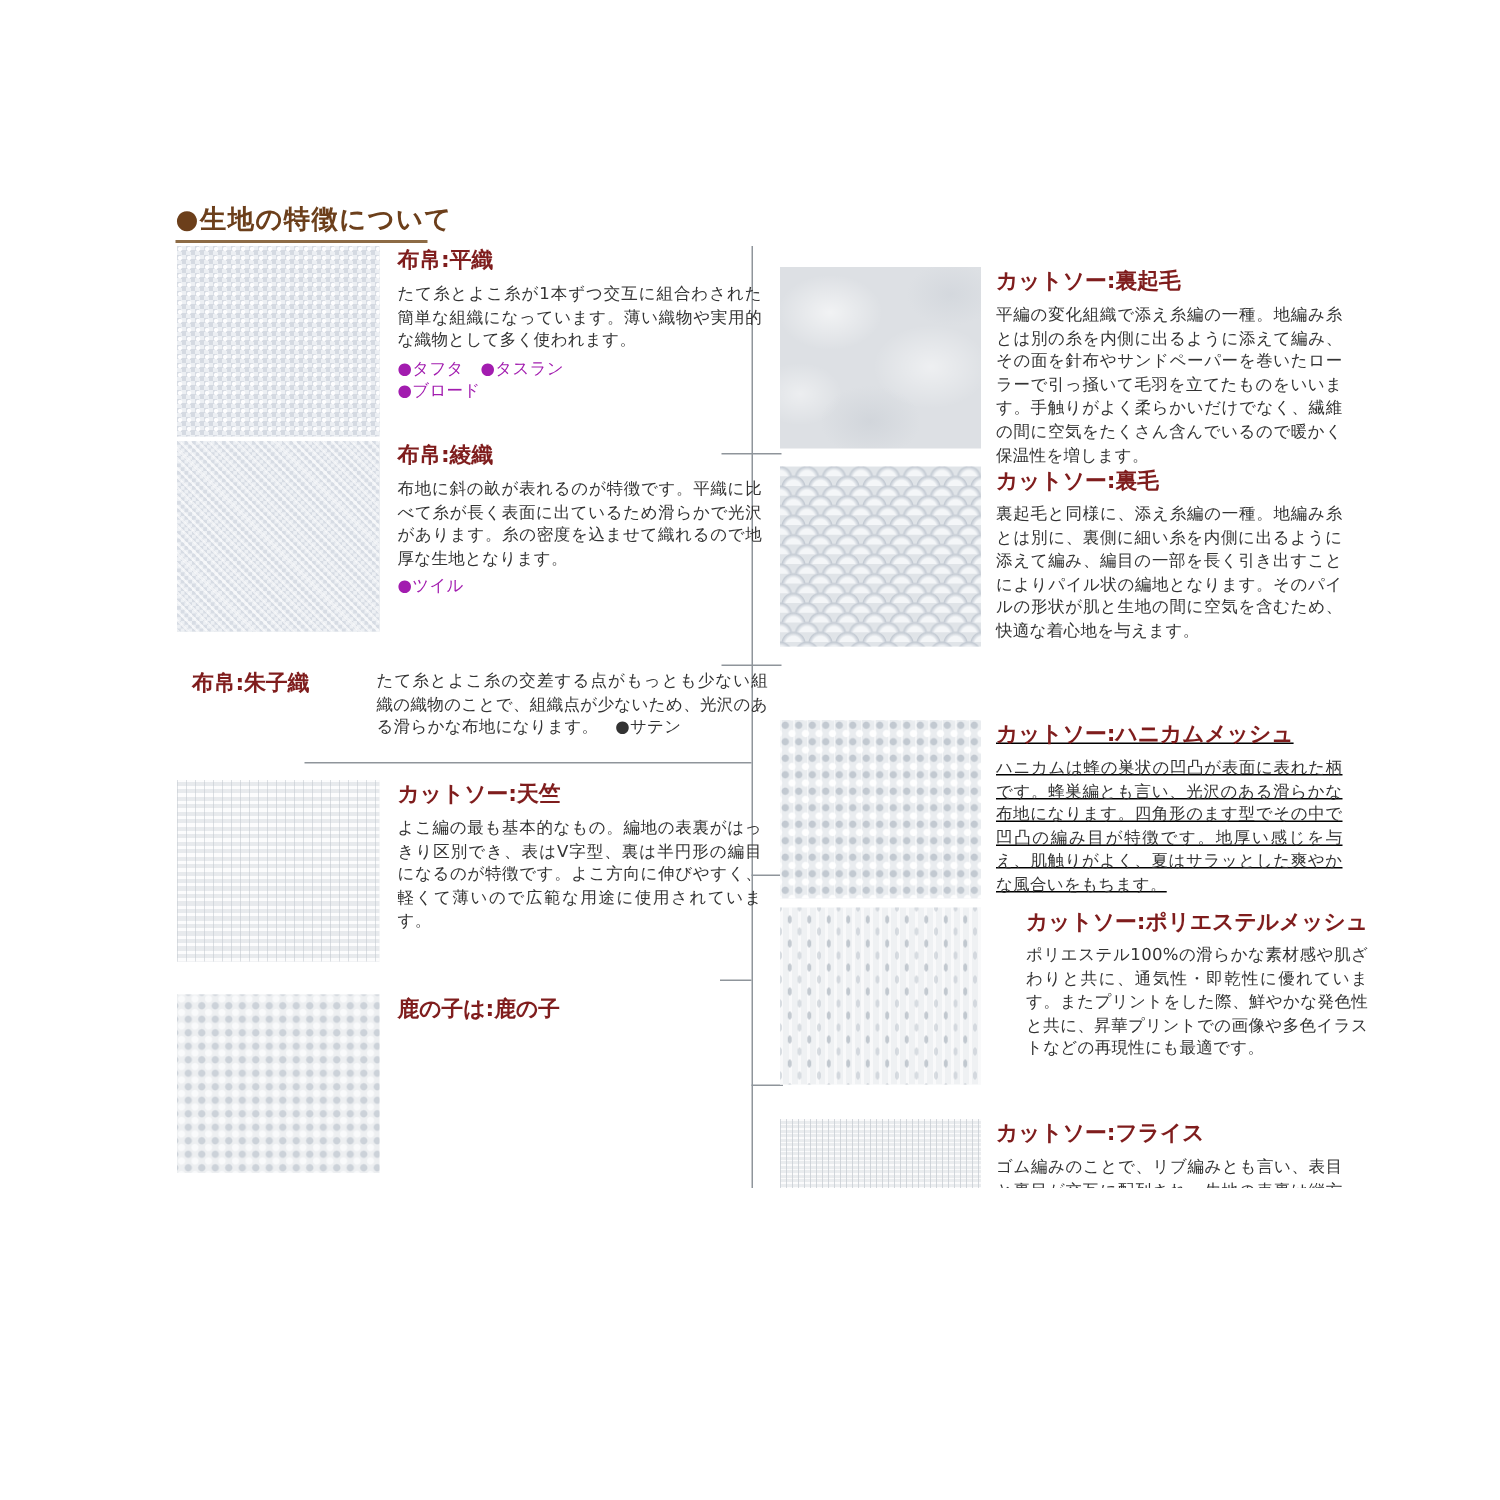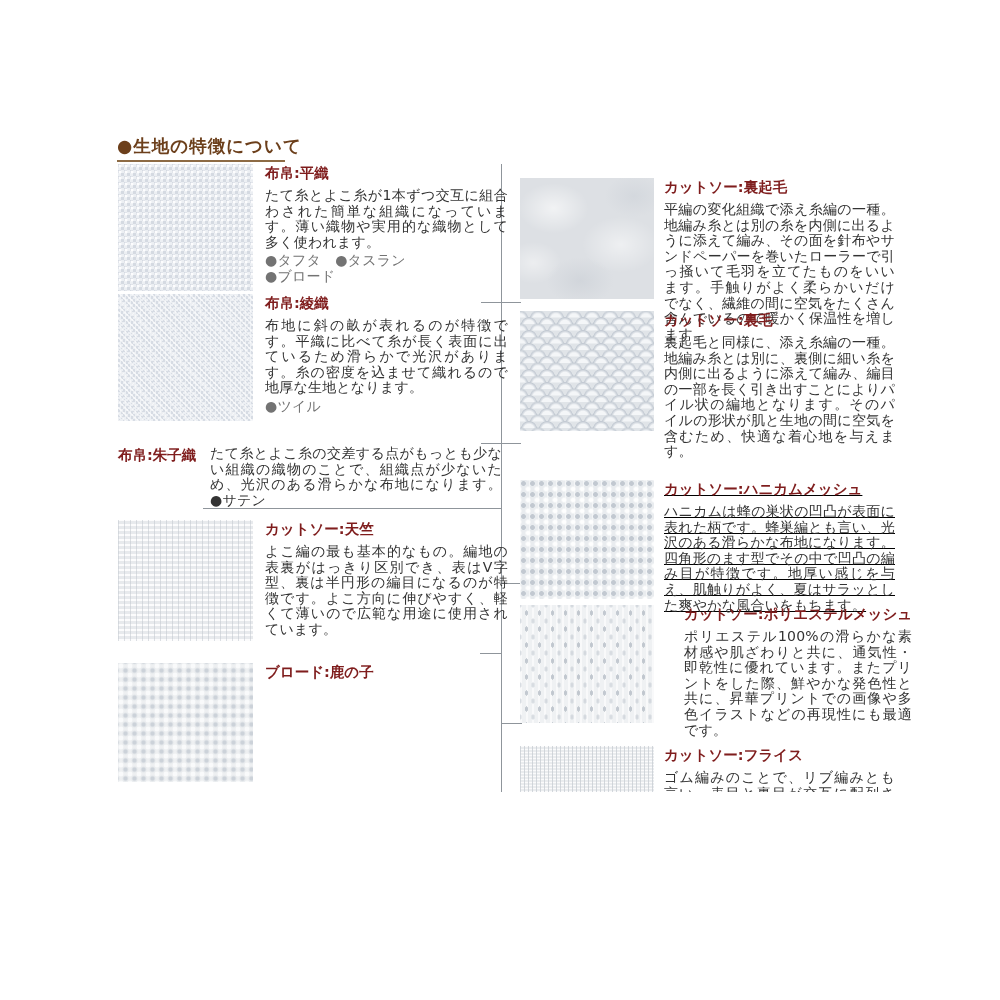--- a/index.html
+++ b/index.html
@@ -17,26 +17,26 @@
   .satin-rule{position:absolute;left:203px;top:508px;width:298px;height:1px;background:#8f959b;}
 
   
   .sec{position:absolute;display:flex;align-items:flex-start;}
   .sec .txt{flex:1 1 auto;}
   .lcol{left:118px;width:390px;}
   .rcol{left:520px;width:375px;margin-top:12px;}
   .lcol .swatch{flex:0 0 auto;width:135px;margin-right:12px;}
   .rcol .swatch{flex:0 0 auto;width:134px;margin-right:10px;}
   h3{margin:0 0 5px 0;font-size:14.5px;font-weight:bold;color:#7f1d1d;white-space:nowrap;}
-  p{margin:0;font-size:14px;line-height:15.6px;color:#333333;letter-spacing:.2px;
+  p{margin:0;font-size:11px;line-height:15.6px;color:#333333;letter-spacing:.2px;
     text-align:justify;}
-  p.bullets{margin-top:3px;white-space:pre-line;text-align:left;color:#737373;}
+  p.bullets{margin-top:3px;white-space:pre-line;text-align:left;color:#a21caf;}
 
   
-  .sec-satin{left:118px;top:446px;width:384px;}
+  .sec-satin{left:128px;top:446px;width:384px;gap:31px;}
   .sec-satin h3{flex:0 0 92px;margin:0;}
   .sec-satin p{flex:1 1 auto;}
 
   
   .tex-plain{background-color:#dfe3e9;
     background-image:
       radial-gradient(circle at 2px 2px, rgba(255,255,255,.95) 1.1px, rgba(255,255,255,0) 1.8px),
       repeating-conic-gradient(from 0deg, #eceff3 0% 25%, #d5dae2 25% 50%);
     background-size:6px 6px,6px 6px;}
   .tex-twill{background-color:#e2e6ec;
@@ -126,21 +126,21 @@
     <div class="swatch tex-jersey" style="height:121px;"></div>
     <div class="txt">
       <h3>カットソー:天竺</h3>
       <p>よこ編の最も基本的なもの。編地の表裏がはっきり区別でき、表はV字型、裏は半円形の編目になるのが特徴です。よこ方向に伸びやすく、軽くて薄いので広範な用途に使用されています。</p>
     </div>
   </div>
 
   <div class="sec lcol" style="top:663px;">
     <div class="swatch tex-kanoko" style="height:119px;"></div>
     <div class="txt">
-      <h3>ブロード:鹿の子</h3>
+      <h3>鹿の子は:鹿の子</h3>
     </div>
   </div>
 
   <div class="sec rcol" style="top:166px;">
     <div class="swatch tex-fleece" style="height:121px;"></div>
     <div class="txt">
       <h3>カットソー:裏起毛</h3>
       <p>平編の変化組織で添え糸編の一種。地編み糸とは別の糸を内側に出るように添えて編み、その面を針布やサンドペーパーを巻いたローラーで引っ掻いて毛羽を立てたものをいいます。手触りがよく柔らかいだけでなく、繊維の間に空気をたくさん含んでいるので暖かく保温性を増します。</p>
     </div>
   </div>

